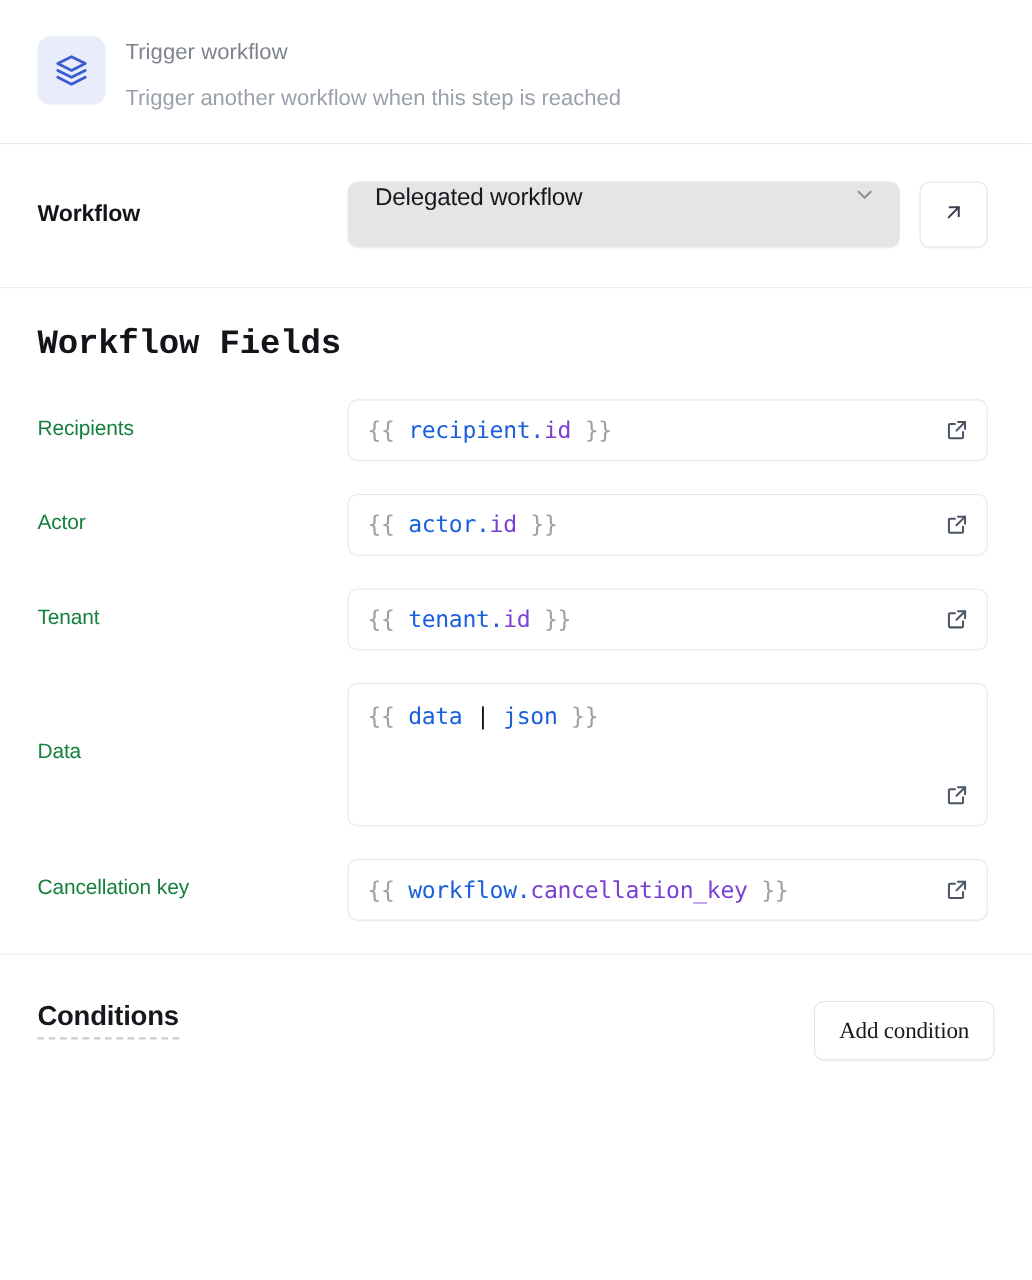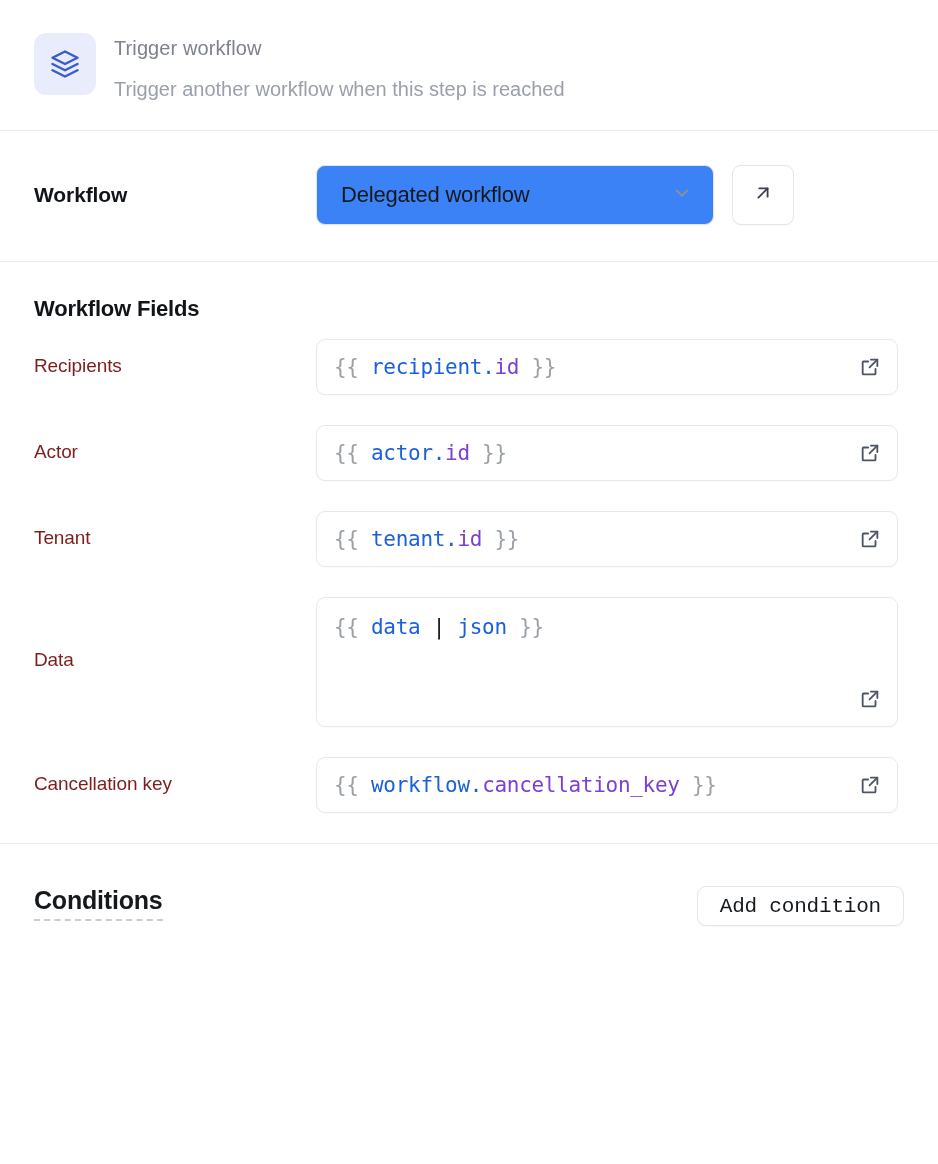--- a/index.html
+++ b/index.html
@@ -78,27 +78,26 @@
     font-size: 21px;
     font-weight: 700;
     color: #111418;
     width: 282px;
     flex: 0 0 282px;
     letter-spacing: -0.1px;
   }
 
   .select-box {
     flex: 0 0 auto;
-    width: 398px;
+    width: 502px;
     height: 60px;
     border: 1px solid #e3e5e9;
     border-radius: 9px;
-    background: #3b82f6;
-    display: flex;
-    align-items: center;
+    background: #e5e5e5;
+    display: flex;
     justify-content: space-between;
     padding: 0 20px 0 24px;
     box-shadow: 0 1px 1px rgba(16,24,40,0.03);
   }
 
   .select-value {
     font-size: 22px;
     color: #15181d;
     font-weight: 400;
     letter-spacing: -0.2px;
@@ -116,37 +115,38 @@
     margin-left: 18px;
     box-shadow: 0 1px 1px rgba(16,24,40,0.03);
   }
 
   
   .fields-section {
     padding: 34px 34px 30px 34px;
   }
 
   .section-heading {
-    font-size: 22px;
+    font-size: 31px;
     font-weight: 700;
     color: #111418;
     letter-spacing: -0.2px;
-    margin-bottom: 17px;
+    margin-bottom: 32px;
+    font-family: Liberation Mono, monospace;
   }
 
   .field-row {
     display: flex;
     align-items: flex-start;
     margin-bottom: 30px;
   }
   .field-row:last-child { margin-bottom: 0; margin-top: 20px; }
 
   .field-label {
     font-size: 19px;
-    color: #7f1d1d;
+    color: #15803d;
     flex: 0 0 282px;
     width: 282px;
     padding-top: 16px;
     letter-spacing: -0.1px;
   }
   .field-label.tall { padding-top: 52px; }
 
   .input-box {
     position: relative;
     flex: 0 0 auto;
@@ -209,25 +209,25 @@
     font-size: 25px;
     font-weight: 700;
     color: #15181d;
     letter-spacing: -0.2px;
     border-bottom: 2px dashed #c9ccd2;
     padding-bottom: 4px;
     display: inline-block;
   }
 
   .btn-outline {
-    height: 40px;
+    height: 54px;
     border: 1px solid #e3e5e9;
     border-radius: 9px;
     background: #fff;
-    font-family: Liberation Mono, monospace;
+    font-family: Liberation Serif, serif;
     font-size: 21px;
     color: #15181d;
     padding: 0 22px;
     display: flex;
     align-items: center;
     box-shadow: 0 1px 1px rgba(16,24,40,0.03);
     letter-spacing: -0.2px;
   }
 </style>
 </head>

